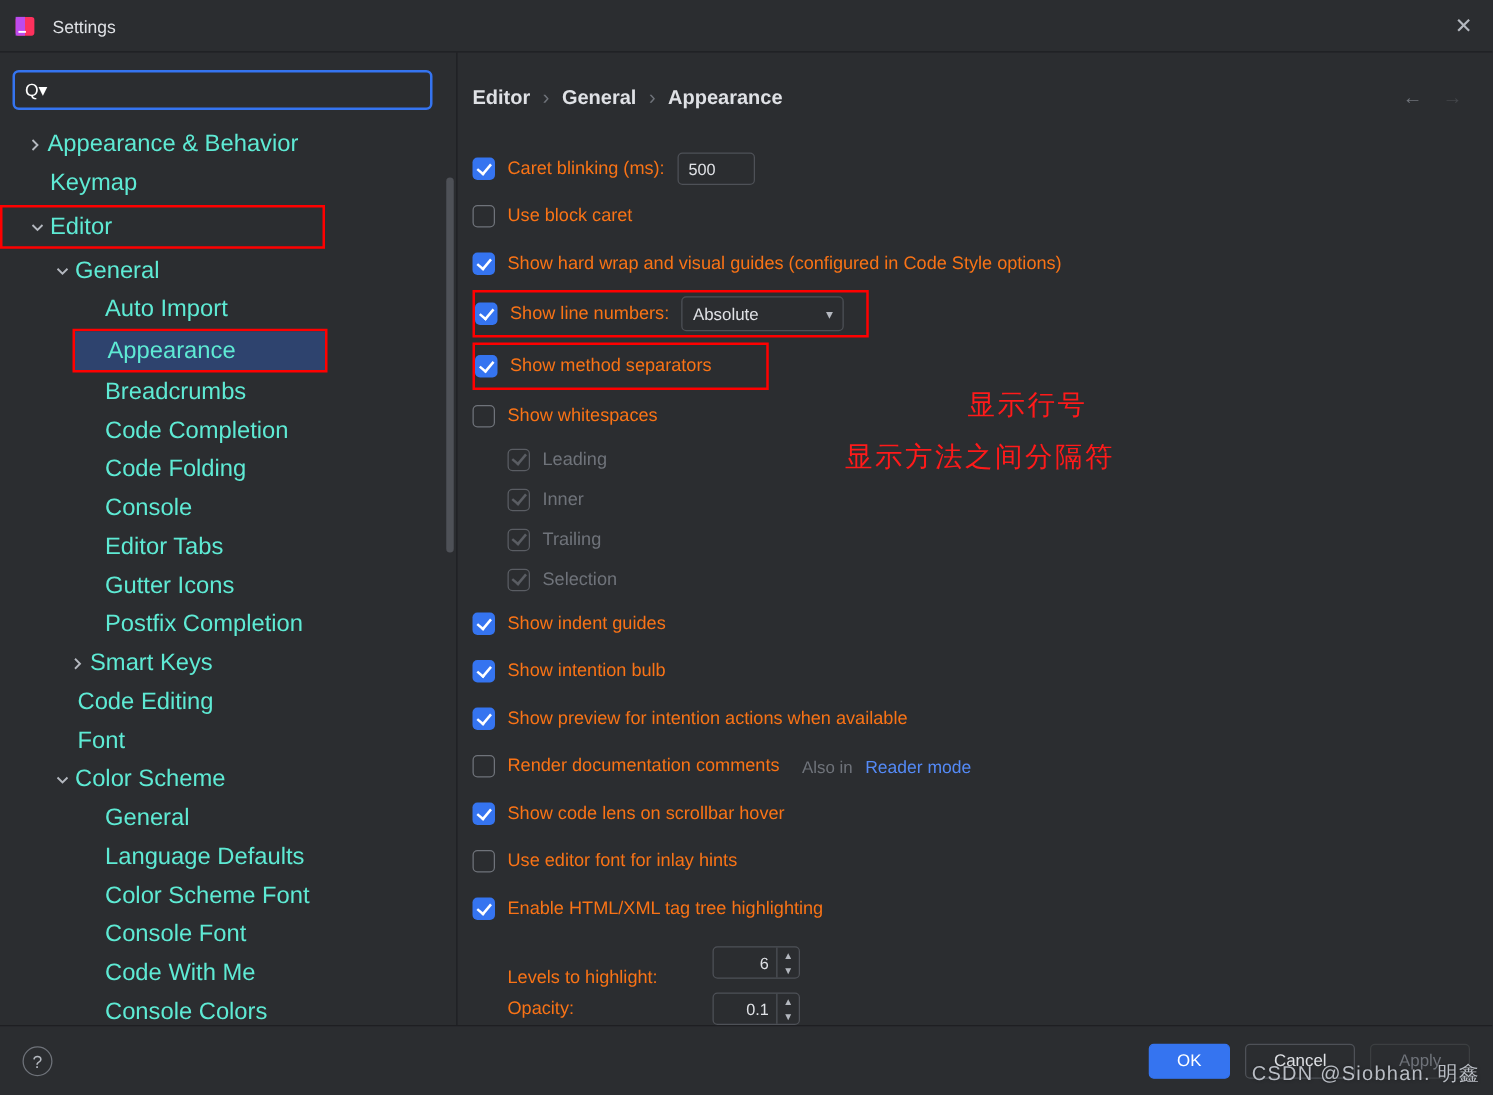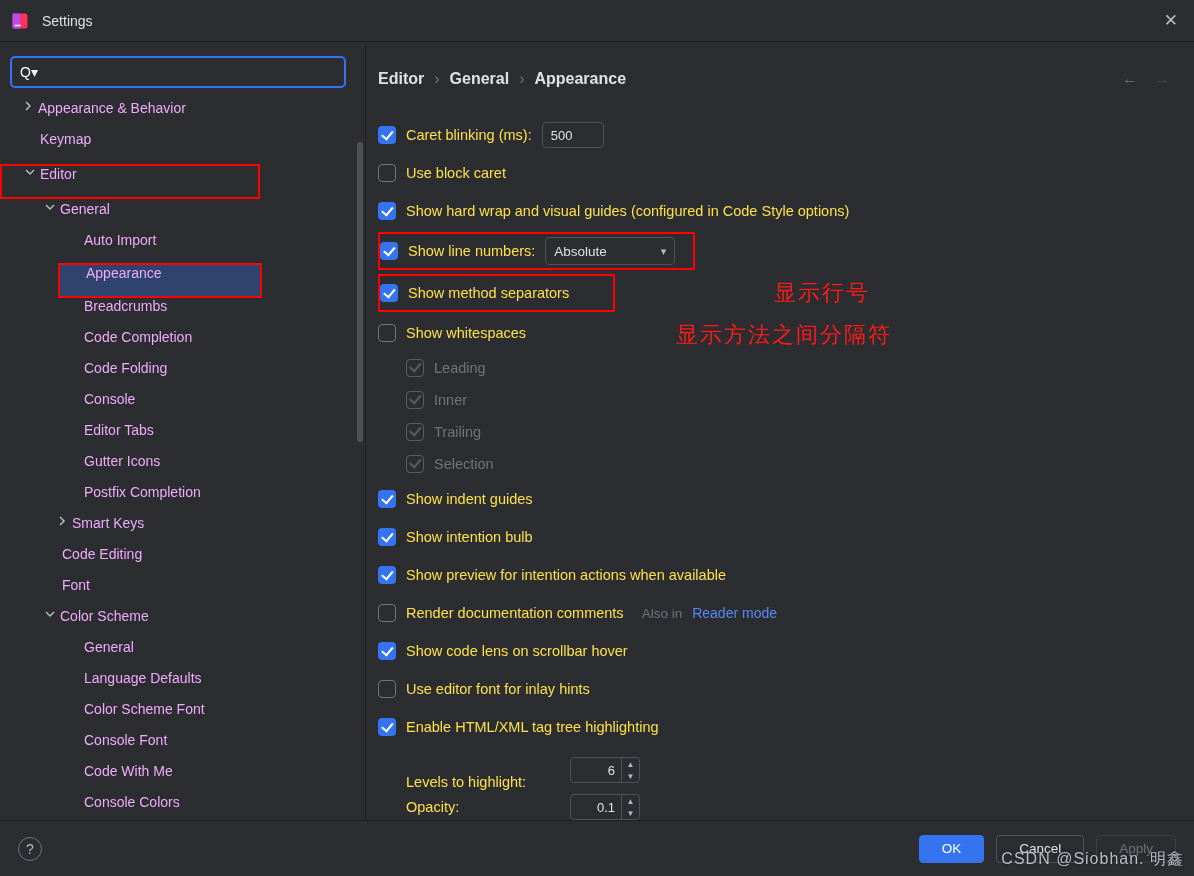--- a/index.html
+++ b/index.html
@@ -11,21 +11,21 @@
   .title-text { font-size: 14px; color: #dfe1e5; }
   .close-x { margin-left: auto; color: #b4b8bf; font-size: 17px; cursor: pointer; padding: 2px 6px; }
   .body { flex: 1; display: flex; min-height: 0; }
   .sidebar { width: 366px; display: flex; flex-direction: column; border-right: 1px solid #1e1f22; position: relative; }
   .scroll-indicator { position:absolute; right:2px; top:100px; width:6px; height:300px; background:#4e5157; border-radius:3px; }
   .search-wrap { padding: 14px 10px 8px 10px; }
   .search-box { width: 336px; height: 32px; border: 2px solid #3574f0; border-radius: 5px; background: #2b2d30; display: flex; align-items: center; padding: 0 8px; }
   .search-box .q { color: #ffffff; font-size: 14px; margin-right: 2px; }
   .search-box input { flex:1; background: transparent; border: none; outline: none; color: #dfe1e5; font-size: 14px; }
   .tree { flex: 1; overflow: hidden; padding-top: 4px; }
-  .tree-row { display: flex; height: 31px; cursor: pointer; font-size: 14px; color:#f0abfc; }
+  .tree-row { display: flex; align-items: center; height: 31px; cursor: pointer; font-size: 19px; color:#5eead4; }
   .tree-row.sel { background: #2e436e; }
   .chev { width: 12px; height: 12px; display: inline-flex; margin-right: 4px; }
   .chev svg { width: 12px; height: 12px; stroke: #b4b8bf; stroke-width: 1.5; fill: none; }
   .pad-0 { padding-left: 22px; }
   .pad-1 { padding-left: 44px; }
   .pad-2 { padding-left: 66px; }
   .pad-3 { padding-left: 84px; }
   .content { flex:1; display:flex; flex-direction:column; min-width:0; }
   .crumbs { height: 56px; display:flex; align-items:center; padding:18px 24px 0 0; gap:10px; font-size:16px; font-weight:600; color:#dfe1e5; }
   .crumbs .label { padding-left:0; }
@@ -35,35 +35,35 @@
   .nav-arrows span { cursor:pointer; }
   .panel { flex:1; padding: 18px 12px 0 12px; overflow:hidden; position:relative; }
   .opt-row { display:flex; align-items:center; min-height: 38px; gap: 10px; }
   .opt-row.sub { padding-left: 28px; }
   .cb { width:18px; height:18px; border-radius:4px; display:inline-flex; align-items:center; justify-content:center; flex-shrink:0; }
   .cb.off { border:1.5px solid #6f737a; background:transparent; }
   .cb.on { background:#3574f0; }
   .cb.on::after { content:""; width:5px; height:9px; border:solid #fff; border-width:0 2px 2px 0; transform: rotate(40deg) translate(-1px,-1px); }
   .cb.disabled-on { border:1.5px solid #5a5d63; background:transparent; position:relative;}
   .cb.disabled-on::after { content:""; position:absolute; width:5px; height:9px; border:solid #5a5d63; border-width:0 2px 2px 0; transform: rotate(40deg) translate(-1px,-1px); left:5px; top:2px; }
-  .opt-label { font-size:14.5px; color:#fde047; }
+  .opt-label { font-size:14.5px; color:#f97316; }
   .opt-label.dis { color:#6f737a; }
   .num-input { width:54px; height:26px; background:#2b2d30; border:1px solid #4e5157; border-radius:4px; color:#dfe1e5; padding:0 8px; font-size:13px; text-align:left; }
   .dd { height:28px; min-width:130px; background:#2b2d30; border:1px solid #4e5157; border-radius:4px; display:inline-flex; align-items:center; padding:0 8px; gap:10px; color:#dfe1e5; font-size:13.5px; }
   .dd .dv { flex:1; }
   .dd .dc { color:#b4b8bf; font-size:11px; }
   .hl-row { display:flex; align-items:center; gap:14px; margin:4px 0 4px 28px; }
   .num-spin { display:flex; align-items:center; border:1px solid #4e5157; border-radius:4px; height:26px; background:#2b2d30;}
   .num-spin input { background:transparent; border:none; outline:none; color:#dfe1e5; width:50px; text-align:right; padding-right:6px; font-size:13px;}
   .num-spin .spin { width:18px; display:flex; flex-direction:column; border-left:1px solid #4e5157; height:100%;}
   .num-spin .spin span { flex:1; font-size:8px; color:#b4b8bf; display:flex; align-items:center; justify-content:center; cursor:pointer;}
   .link { color:#548af7; }
   .hint { color:#6f737a; font-size:13.5px; margin-left:8px; }
   .red-box { border:2px solid #ff0000; }
-  .red-anno { position:absolute; color:#ff1a1a; font-size:22px; letter-spacing:2px; pointer-events:none; }
+  .red-anno { position:absolute; color:#ff1a1a; font-size:22px; letter-spacing:2px; pointer-events:none;margin-top:31px; }
   .footer { height:56px; border-top:1px solid #1e1f22; display:flex; align-items:center; padding:0 18px; gap:12px; background:#2b2d30; }
   .help { width:24px; height:24px; border:1.5px solid #6f737a; border-radius:50%; display:flex; align-items:center; justify-content:center; color:#b4b8bf; font-size:14px; cursor:pointer; }
   .spacer { flex:1; }
   .btn { height:28px; border-radius:4px; padding:0 22px; display:inline-flex; align-items:center; font-size:13.5px; cursor:pointer; border:1px solid #4e5157; background:#2b2d30; color:#dfe1e5;}
   .btn.primary { background:#3574f0; border-color:#3574f0; color:#fff; font-weight:500;}
   .btn.ghost { color:#6f737a; border-color:#3c3f41;}
   .watermark { position:absolute; right:10px; bottom:6px; color:#b9bdc4; font-size:16px; letter-spacing:1px; pointer-events:none; text-shadow:0 0 3px rgba(0,0,0,0.4); }
   svg { display:block; }
 </style>
 </head>

